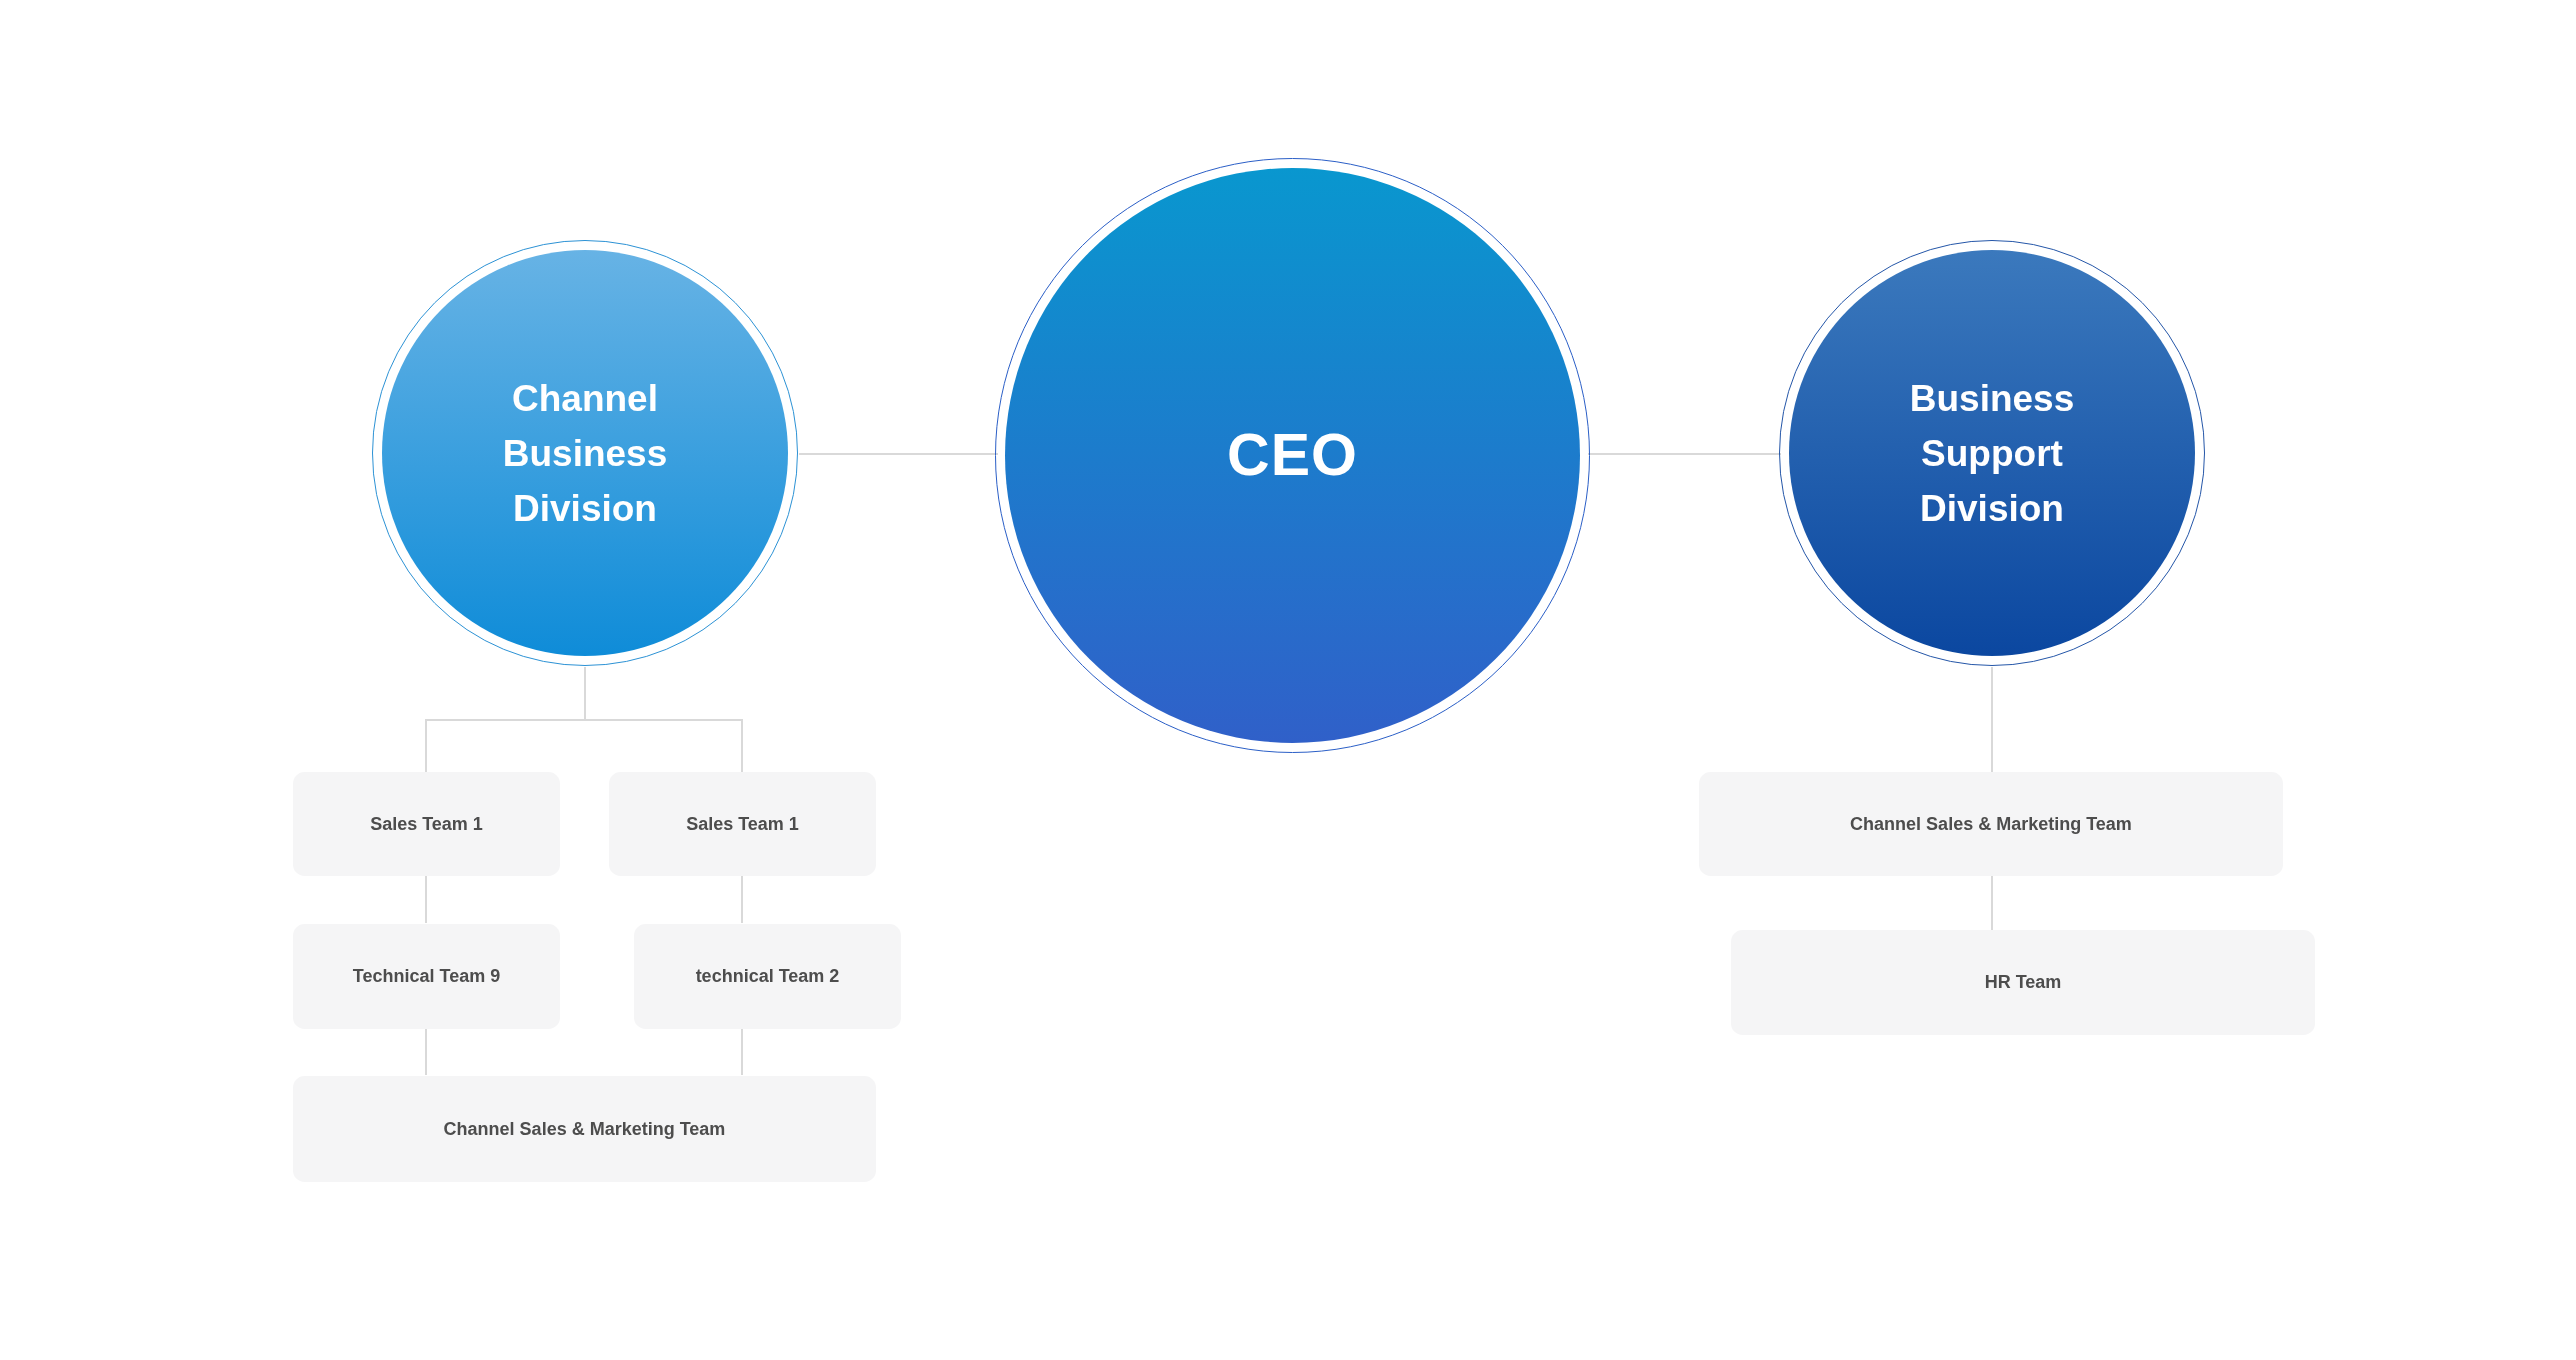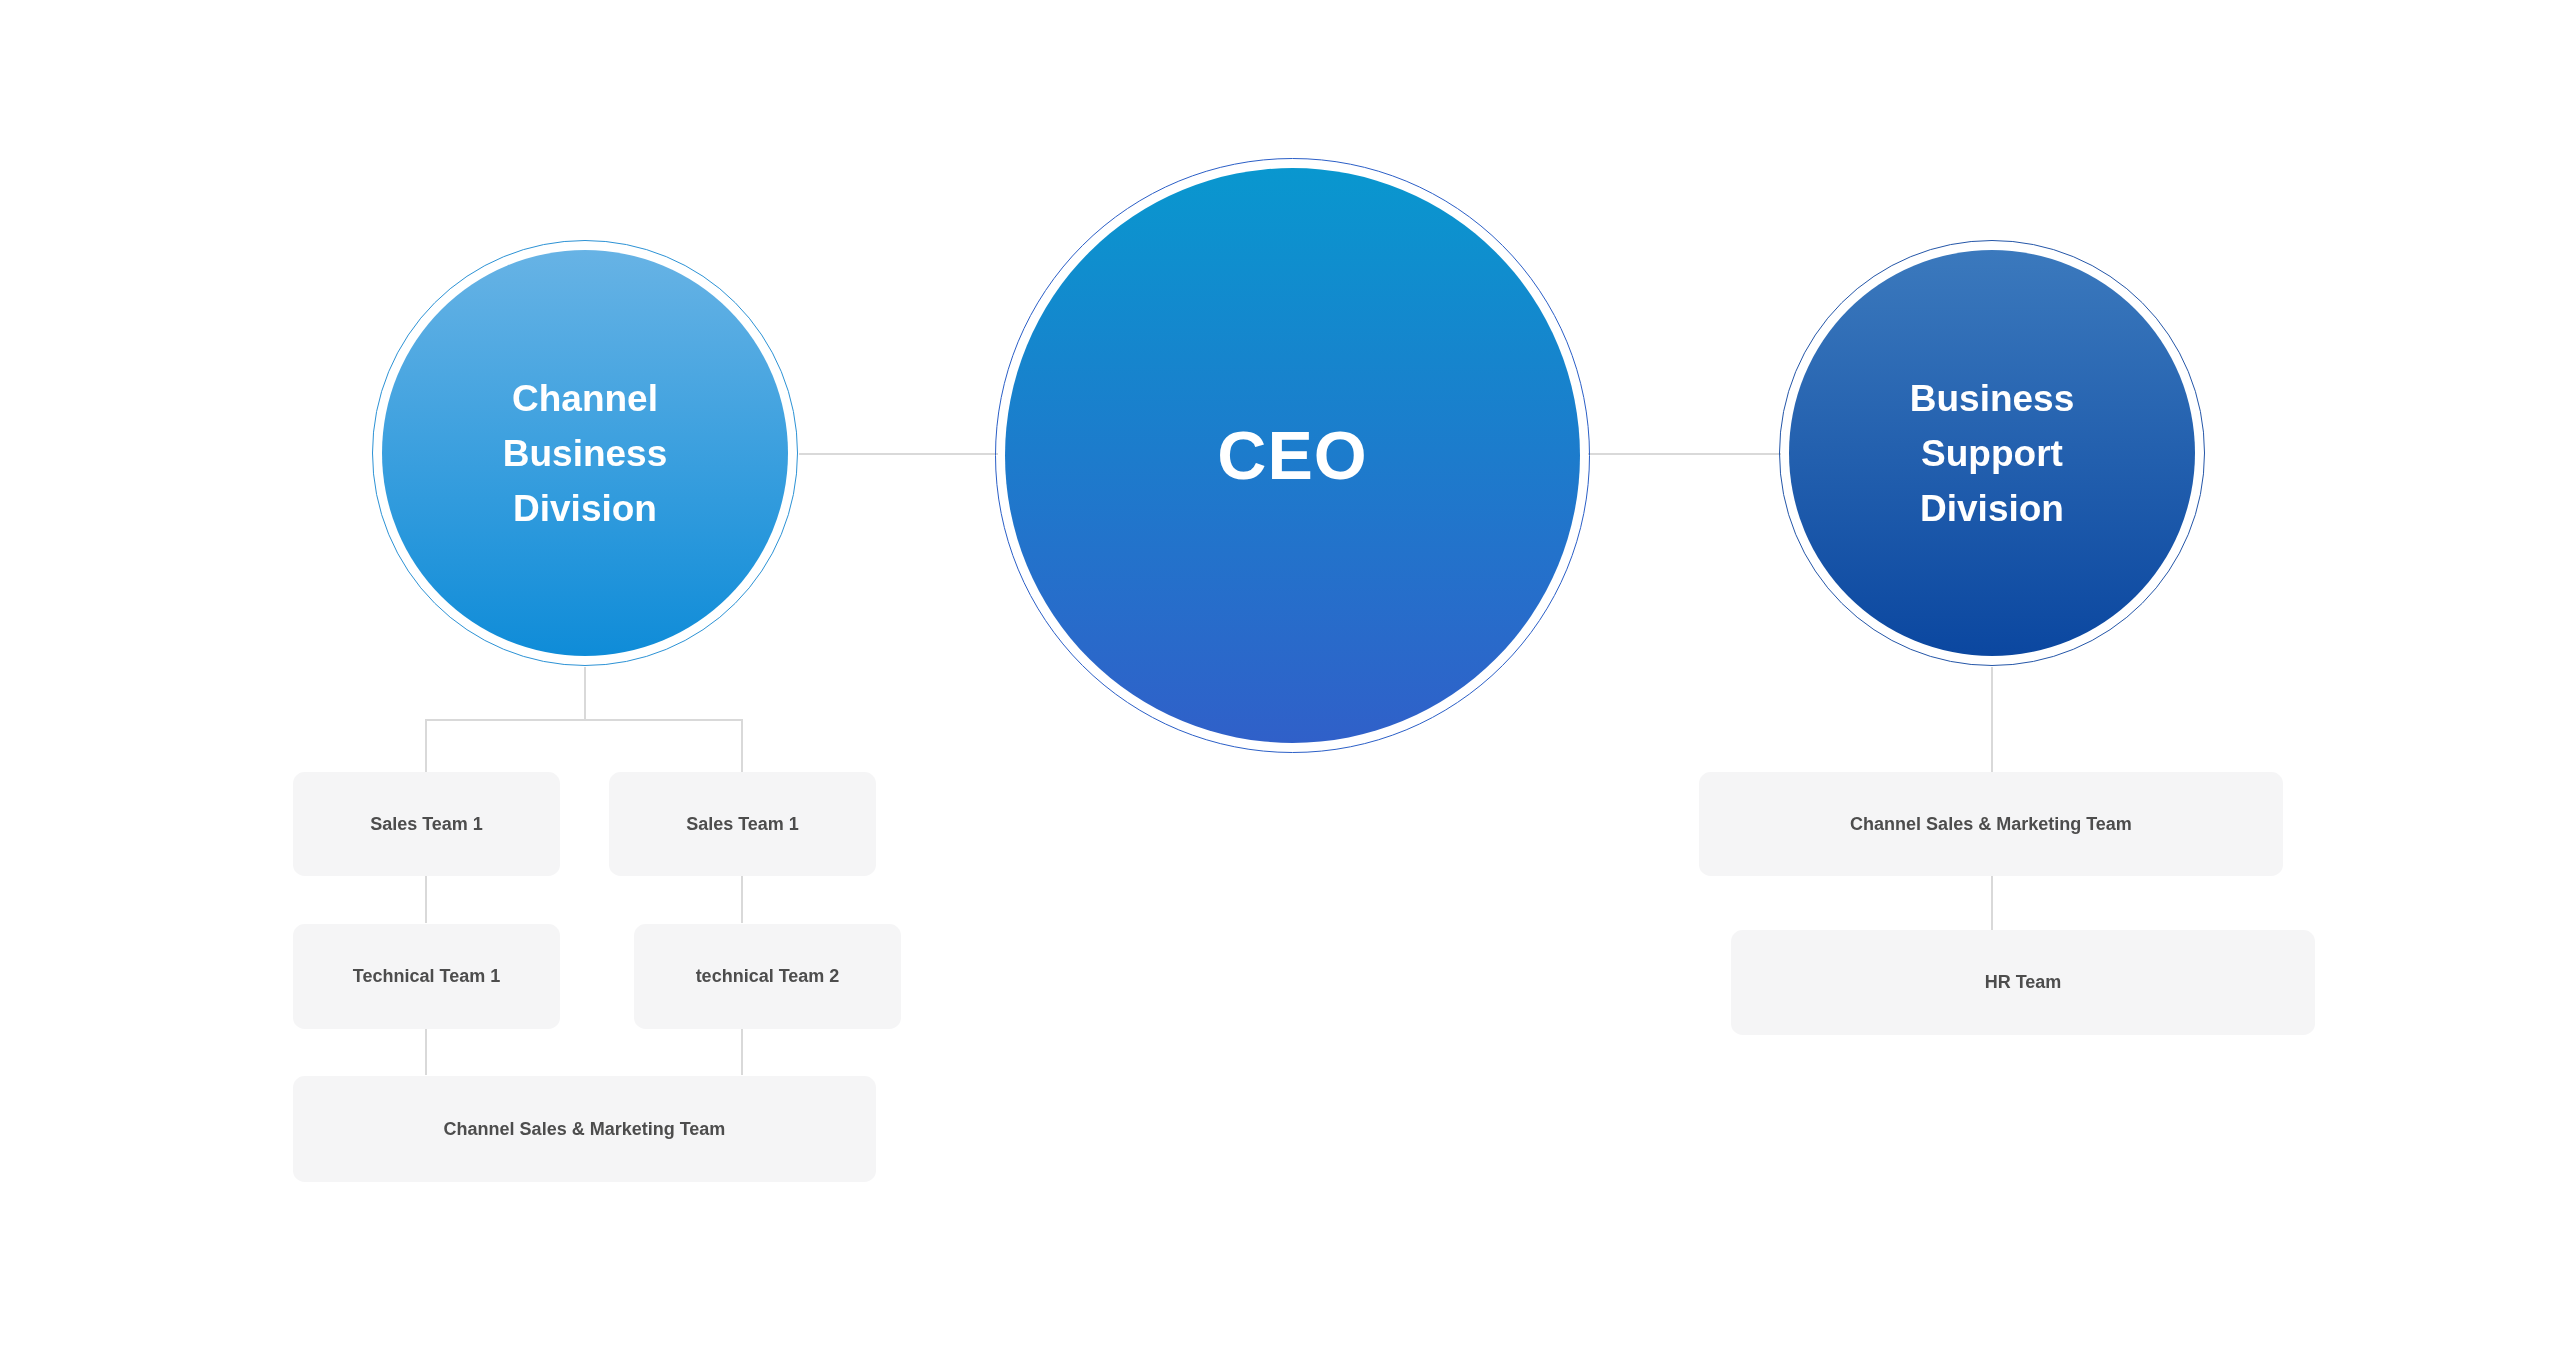--- a/index.html
+++ b/index.html
@@ -49,21 +49,21 @@
 
   .node-ceo {
     left: 995px; top: 158px;
     width: 595px; height: 595px;
     border-color: var(--ceo-ring, #2b5fc7);
   }
   .node-ceo .circle-fill {
     background: linear-gradient(180deg, var(--ceo-top, #0997cf) 0%, var(--ceo-bottom, #3060c9) 100%);
   }
   .node-ceo .circle-label {
-    font-size: 68px;
+    font-size: 59px;
     line-height: 1.1;
     letter-spacing: 1px;
   }
 
   .node-channel {
     left: 372px; top: 240px;
     width: 426px; height: 426px;
     border-color: var(--channel-ring, #2c92d5);
   }
   .node-channel .circle-fill {
@@ -165,21 +165,21 @@
     </div>
   </div>
 
   <div class="team-box box-sales-1">
     <span>Sales Team 1</span>
   </div>
   <div class="team-box box-sales-2">
     <span>Sales Team 1</span>
   </div>
   <div class="team-box box-tech-1">
-    <span>Technical Team 1</span>
+    <span>Technical Team 9</span>
   </div>
   <div class="team-box box-tech-2">
     <span>technical Team 2</span>
   </div>
   <div class="team-box box-csm-left">
     <span>Channel Sales &amp; Marketing Team</span>
   </div>
 
   <div class="team-box box-csm-right">
     <span>Channel Sales &amp; Marketing Team</span>

